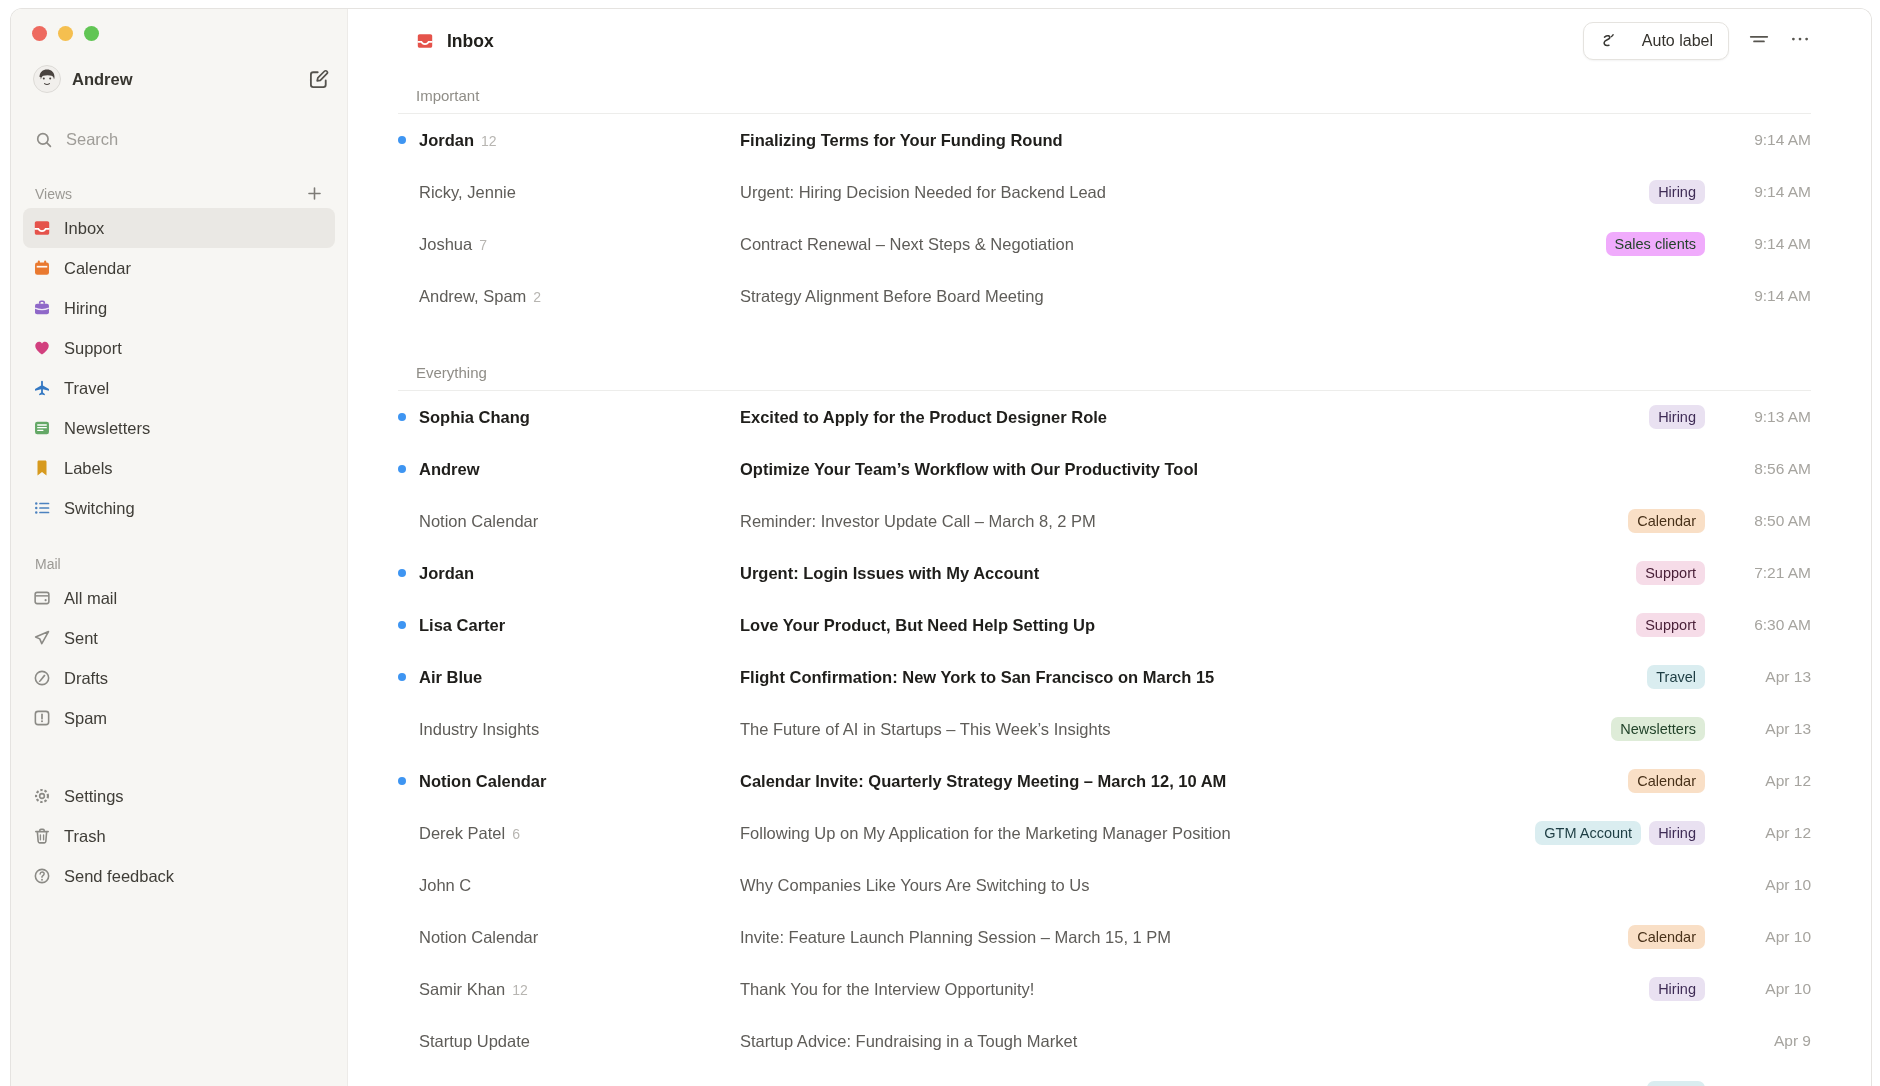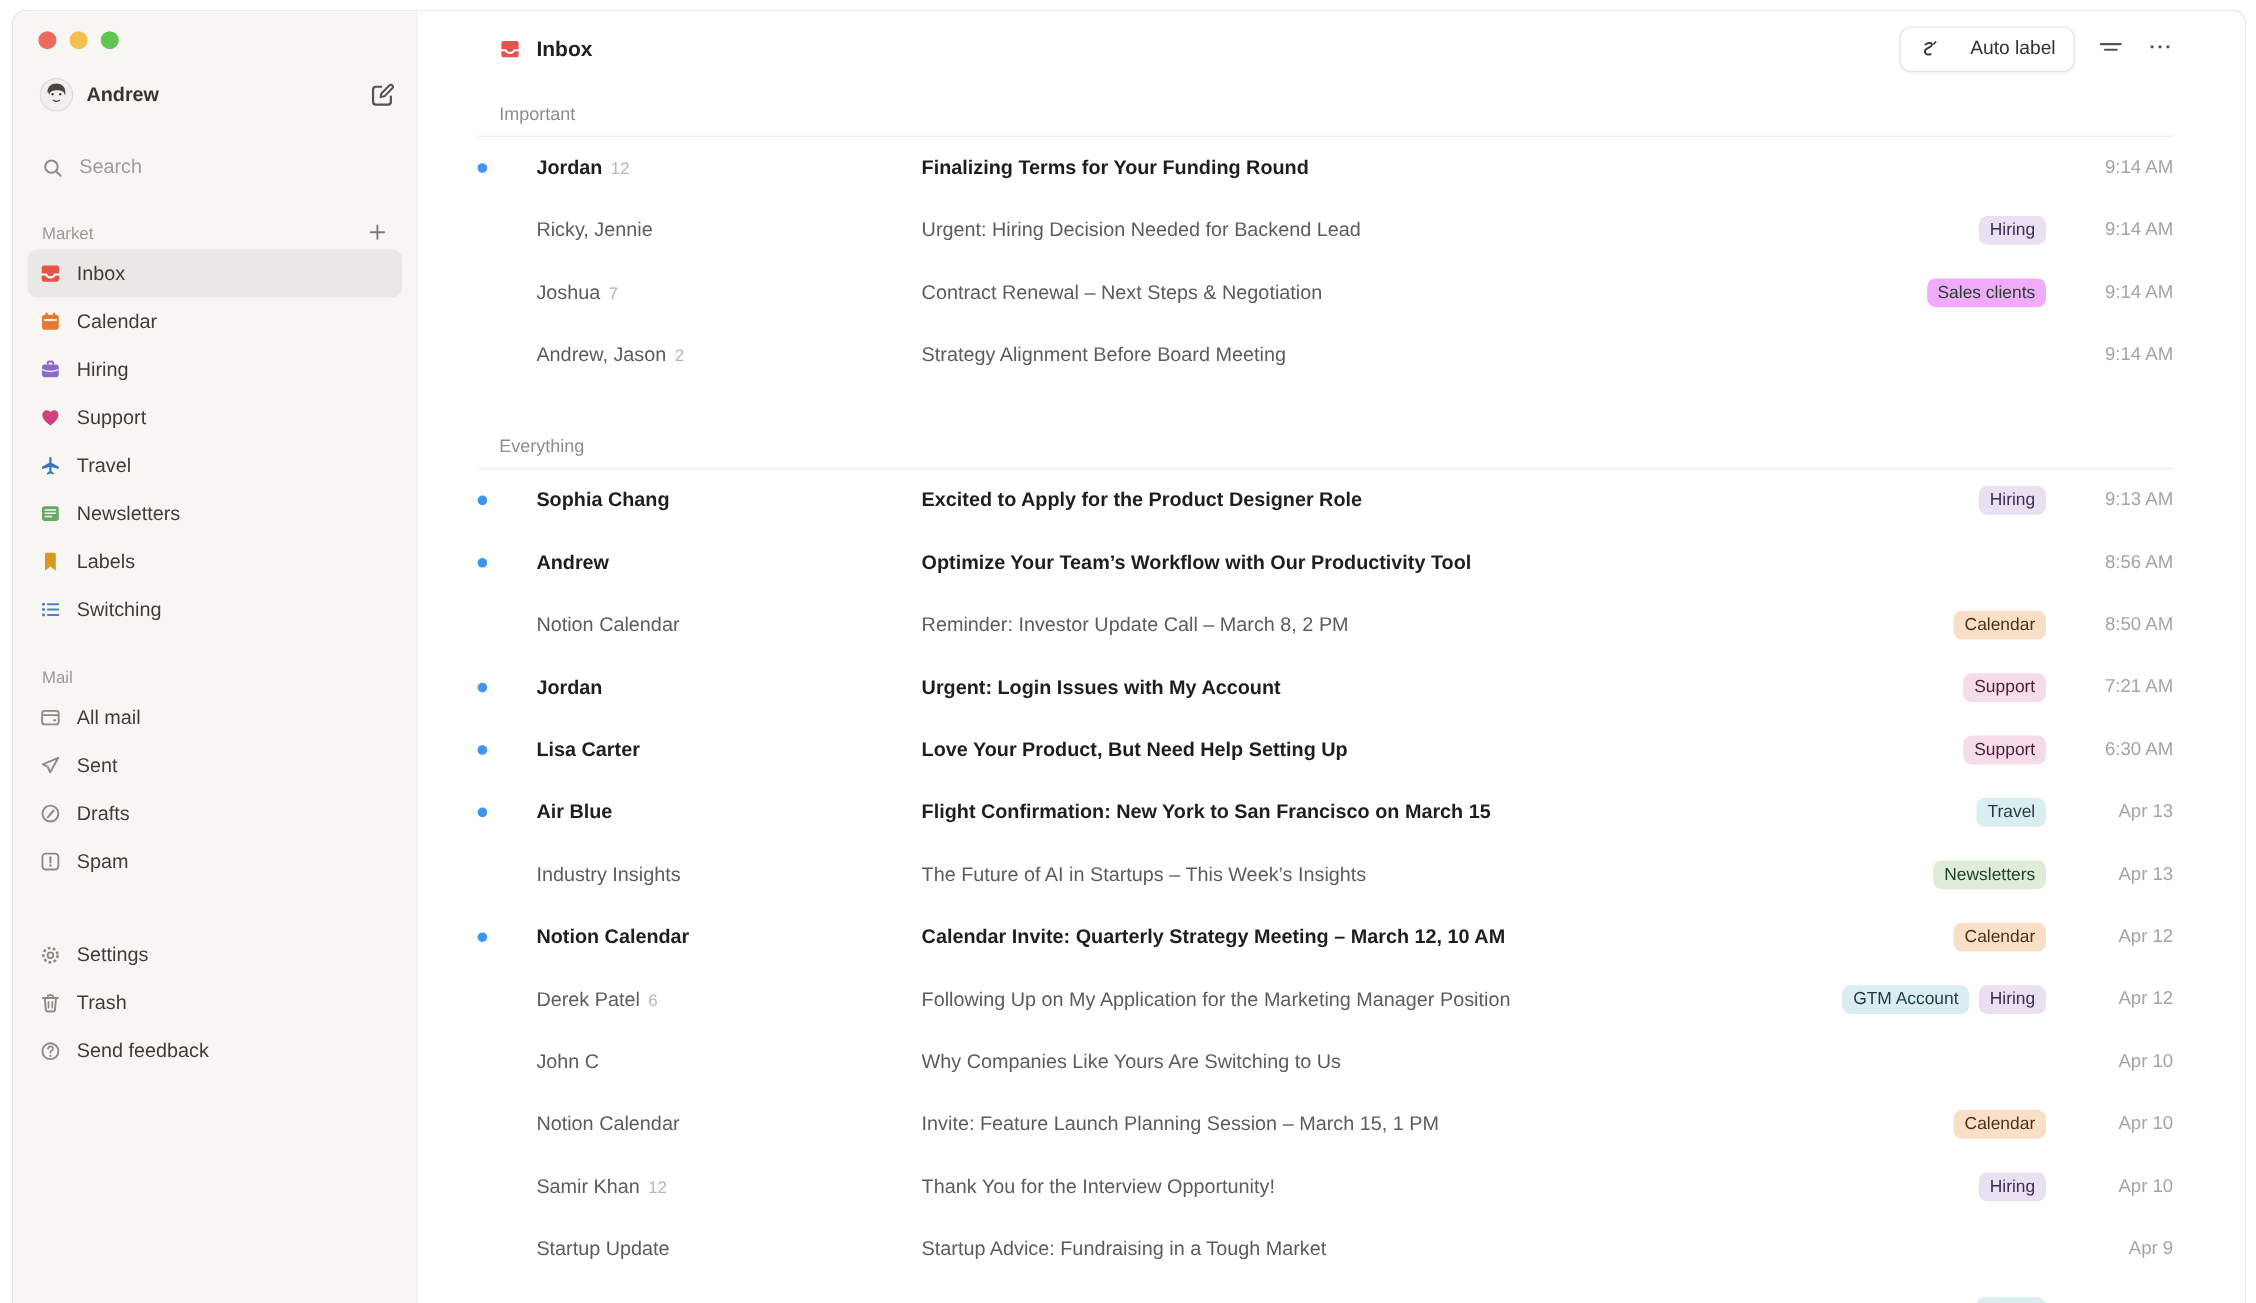--- a/index.html
+++ b/index.html
@@ -52,21 +52,21 @@
   }
   .hdr-icon { margin-left:19px; color:#57554f; cursor:pointer; }
   .list { flex:1; overflow:hidden; padding:0 60px 0 50px; }
   .section-title { margin:14px 0 0 18px; font-size:15px; color:#8f8d87; }
   .mail-section + .mail-section .section-title { margin-top:42px;margin-left:18px; }
   .section-divider { height:1px; background:#ededeb; margin-top:9px; }
   .row { height:52px; display:flex; align-items:center; cursor:pointer; }
   .dotcell { width:21px; flex:none; }
   .dot { width:8px; height:8px; border-radius:50%; display:none; }
   .row.unread .dot { display:block; }
-  .sender { width:321px; flex:none; display:flex; align-items:baseline; gap:7px; font-size:16.5px; color:#5e5c58; white-space:nowrap; overflow:hidden;margin-left:28px; }
+  .sender { width:321px; flex:none; display:flex; align-items:baseline; gap:7px; font-size:16.5px; color:#5e5c58; white-space:nowrap; overflow:hidden; }
   .row.unread .sender-name { font-weight:bold; color:#1f1e1b; }
   .count { font-size:14px; color:#b7b5b1; }
   .subject { flex:1; min-width:0; font-size:16.5px; color:#5e5c58; white-space:nowrap; overflow:hidden; text-overflow:ellipsis; }
   .row.unread .subject { font-weight:bold; color:#1f1e1b; }
   .tags { flex:none; display:flex; gap:8px; margin:0 14px 0 12px; }
   .tag { font-size:14.5px; font-weight:500; padding:4px 9px; border-radius:7px; line-height:1.15; white-space:nowrap; }
   .time { flex:none; width:92px; text-align:right; font-size:15.5px; color:#a6a49f; white-space:nowrap; }
 </style>
 </head>
 <body>
@@ -103,21 +103,21 @@
       <span class="icon">
         <svg viewBox="0 0 16 16" width="18" height="18">
             <circle cx="7" cy="7" r="4.6" fill="none" stroke="currentColor" stroke-width="1.5"></circle>
             <path d="m10.6 10.6 3.1 3.1" stroke="currentColor" stroke-width="1.5" stroke-linecap="round"></path>
           </svg>
       </span>
       <span>Search</span>
     </div>
 
     <div class="side-section-label">
-      <span>Market</span>
+      <span>Views</span>
       <span class="plus">
         <svg viewBox="0 0 16 16" width="17" height="17">
             <path d="M8 2.8v10.4M2.8 8h10.4" stroke="currentColor" stroke-width="1.5" stroke-linecap="round"></path>
           </svg>
       </span>
     </div>
     <nav id="views-list">
         <div class="side-item active">
     <span class="icon side-icon">
             <svg viewBox="0 0 16 16" width="18" height="18">
@@ -343,21 +343,21 @@
     </span>
     <span class="subject">Contract Renewal – Next Steps &amp; Negotiation</span>
     <span class="tags">
                 <span class="tag" style="background: #f0abfc; color: rgb(34, 67, 42);">Sales clients</span>
               </span>
     <span class="time">9:14 AM</span>
   </div>
             <div class="row">
     <span class="dotcell"></span>
     <span class="sender">
-      <span class="sender-name">Andrew, Jason</span>
+      <span class="sender-name">Andrew, Spam</span>
       <span class="count">2</span>
     </span>
     <span class="subject">Strategy Alignment Before Board Meeting</span>
     <span class="tags"></span>
     <span class="time">9:14 AM</span>
   </div>
           </div>
   </div>
         <div class="mail-section">
     <div class="section-title">Everything</div>

